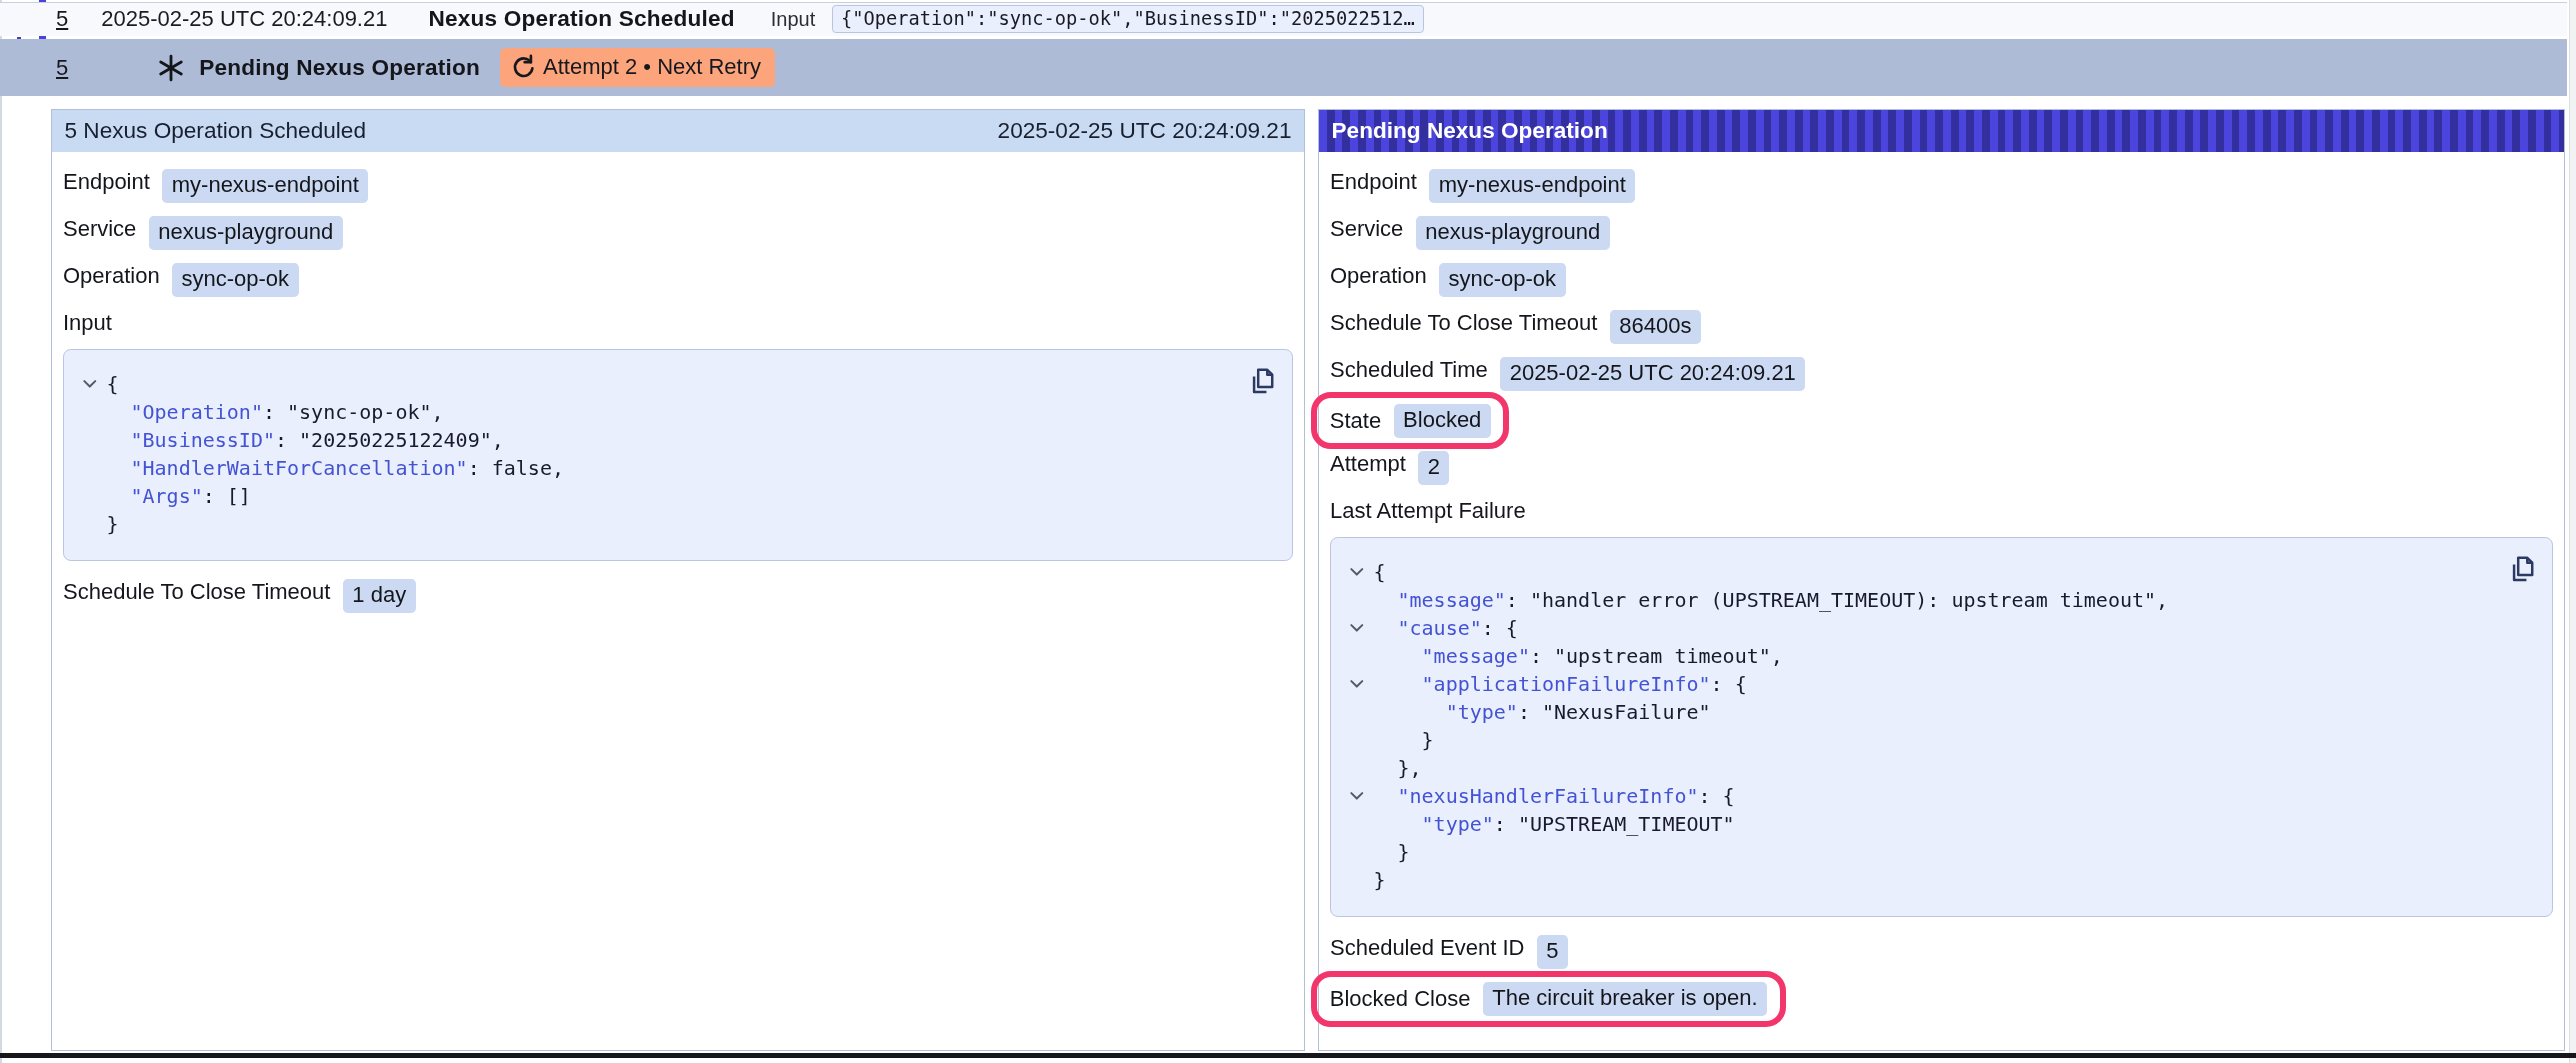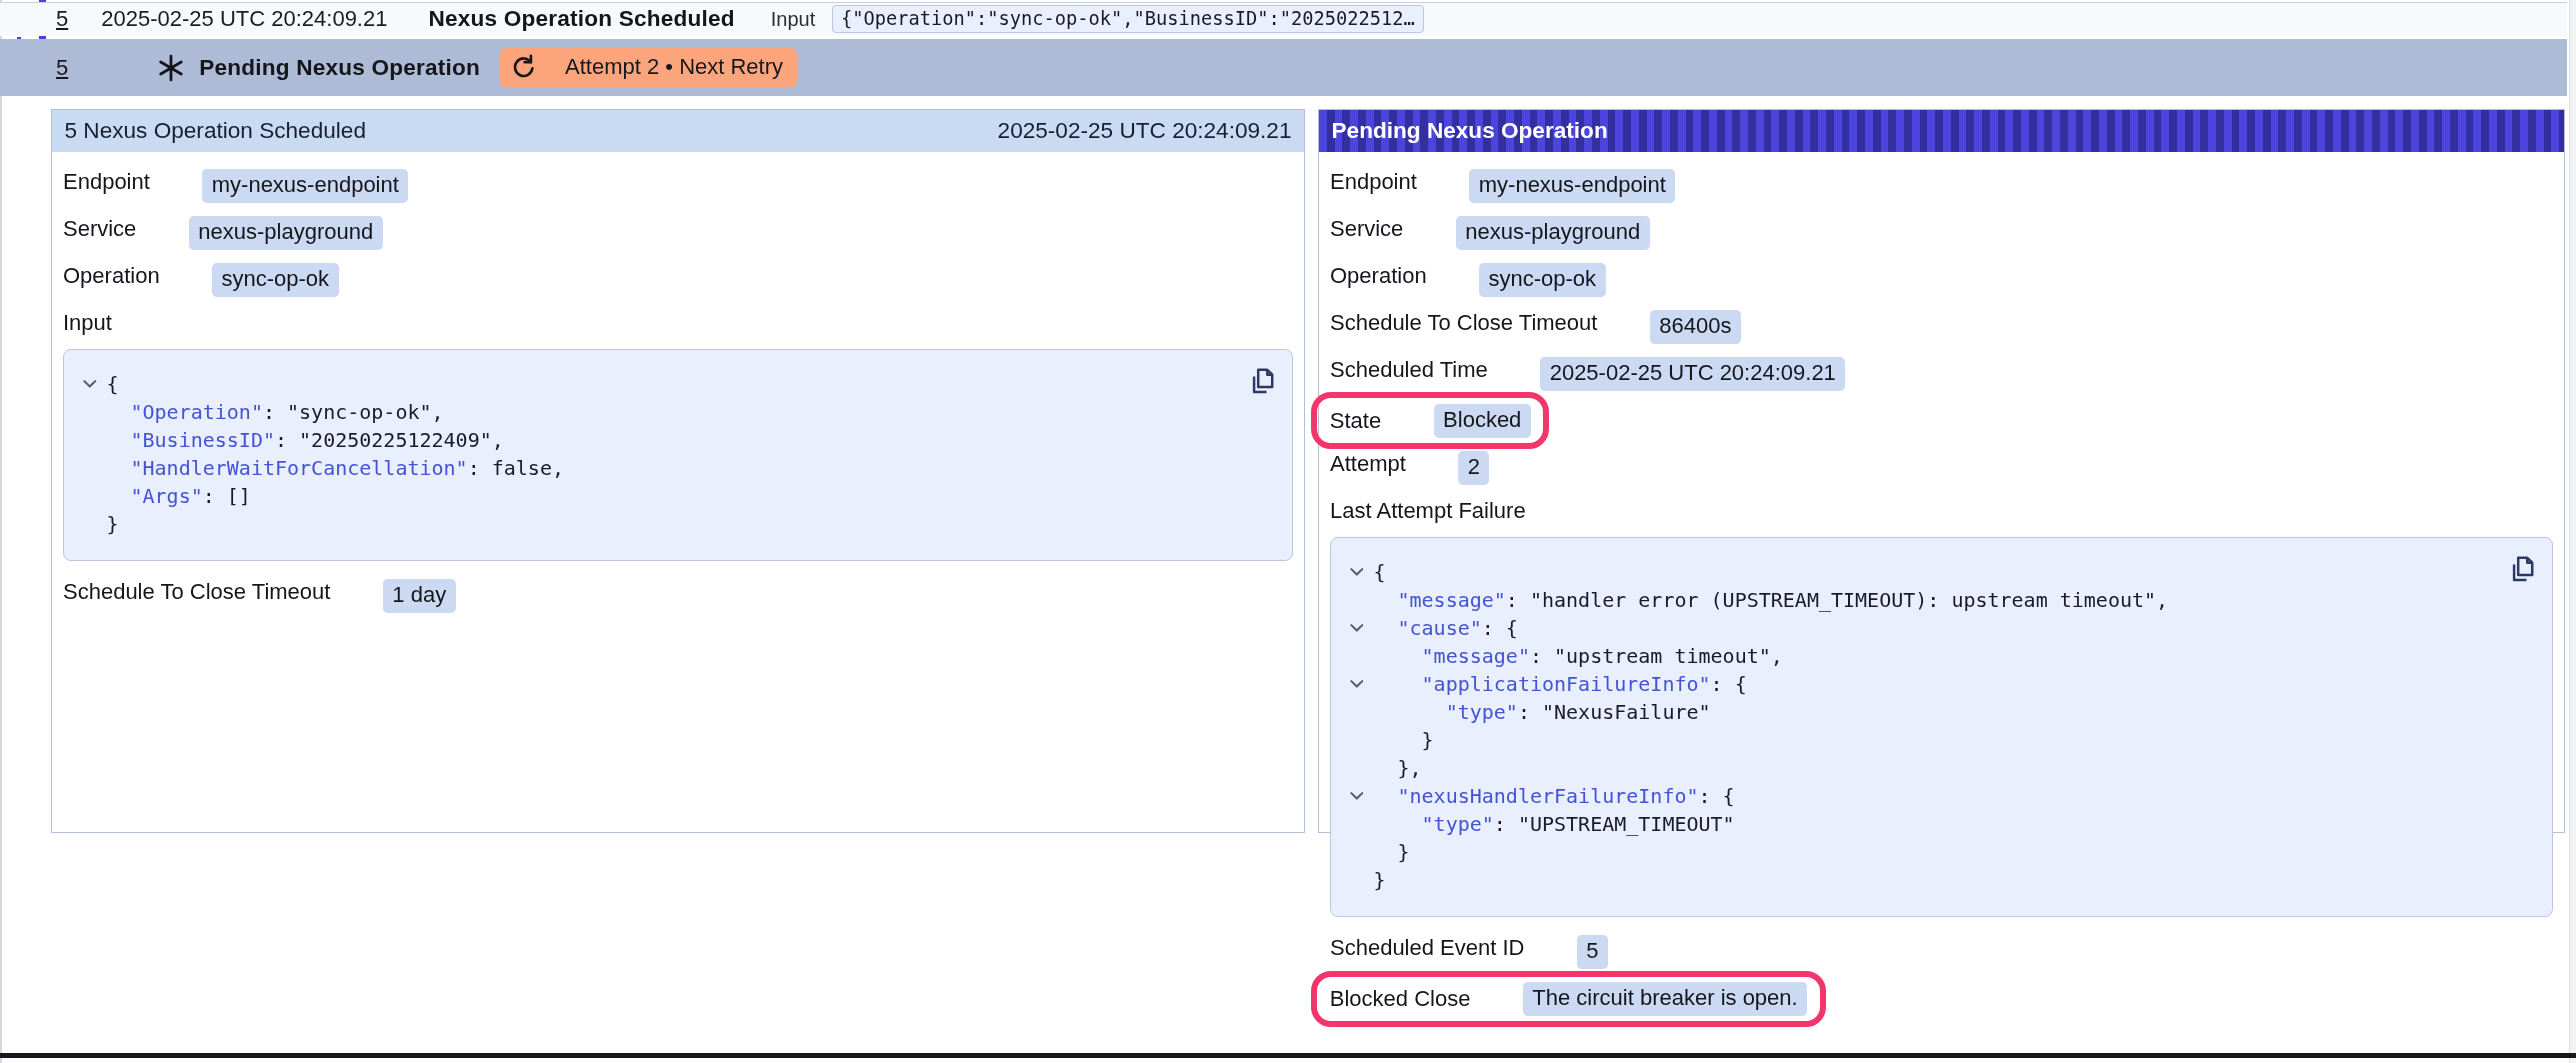--- a/index.html
+++ b/index.html
@@ -33,39 +33,39 @@
   .event-title{font-size:22.6px;font-weight:700;color:#14161c;margin-left:41px;letter-spacing:0.2px;}
   .input-inline-label{font-size:20px;color:#2c2e36;margin-left:36px;}
   .input-chip{
     margin-left:17px;font-family:"DejaVu Sans Mono","Liberation Mono",monospace;
     font-size:18.7px;color:#191a24;background:#e9effc;border:1.6px solid #b9c4de;border-radius:3.9px;
     padding:1.6px 7.8px 3.1px;white-space:nowrap;cursor:pointer;
   }
   #row-pending .event-title{margin-left:0;}
   .sparkle-wrap{margin-left:89px;margin-right:14px;display:inline-flex;align-items:center;}
   .retry-badge{
-    margin-left:20px;display:inline-flex;align-items:center;gap:29px;
+    margin-left:20px;display:inline-flex;align-items:center;gap:7px;
     background:#fca47c;border-radius:5.5px;padding:5.5px 14px 6.2px 11px;font-size:22px;color:#17181e;
   }
 
   
-  .panel{position:absolute;top:109px;height:724px;background:#fff;border:1.6px solid #b2bfd9;box-sizing:border-box;overflow:visible;}
+  .panel{position:absolute;top:109px;height:942px;background:#fff;border:1.6px solid #b2bfd9;box-sizing:border-box;overflow:visible;}
   #left-panel{left:51px;width:1254px;}
   #right-panel{left:1318px;width:1247px;}
   .panel-header{height:42px;display:flex;align-items:center;justify-content:space-between;padding:0 12.5px;font-size:22.6px;box-sizing:border-box;}
   #left-panel .panel-header{background:#c9daf3;color:#18202f;}
   #right-panel .panel-header{
     background:repeating-linear-gradient(90deg,#4b45de 0 7.8px,#332f9f 7.8px 15.6px);
     color:#ffffff;font-weight:700;justify-content:flex-start;
   }
   .panel-body{padding:17px 11px 0;}
 
   .field-row{display:flex;align-items:flex-start;height:30px;margin-bottom:17px;}
   .field-label{font-size:22px;color:#14161c;margin-right:12.5px;white-space:nowrap;}
-  .badge{background:#cbd9f2;border-radius:4.7px;padding:3.1px 9.4px 4.7px;font-size:22px;color:#14161c;white-space:nowrap;margin-left:40px;}
+  .badge{background:#cbd9f2;border-radius:4.7px;padding:3.1px 9.4px 4.7px;font-size:22px;color:#14161c;white-space:nowrap;}
   .field-link{font-size:22px;color:#14161c;text-decoration:underline;cursor:pointer;white-space:nowrap;}
   .highlight-box{
     display:inline-flex;align-items:center;border:6.2px solid #f2366b;border-radius:20px;
     padding:5.5px 12.5px;margin:-11.7px 0 -11.7px -18.7px;background:transparent;
   }
   .section-label{font-size:22px;color:#14161c;margin:3.1px 0 12.5px;}
 
   
   .code-block{
     position:relative;background:#e9effc;border:1.6px solid #bac5df;border-radius:7.8px;

